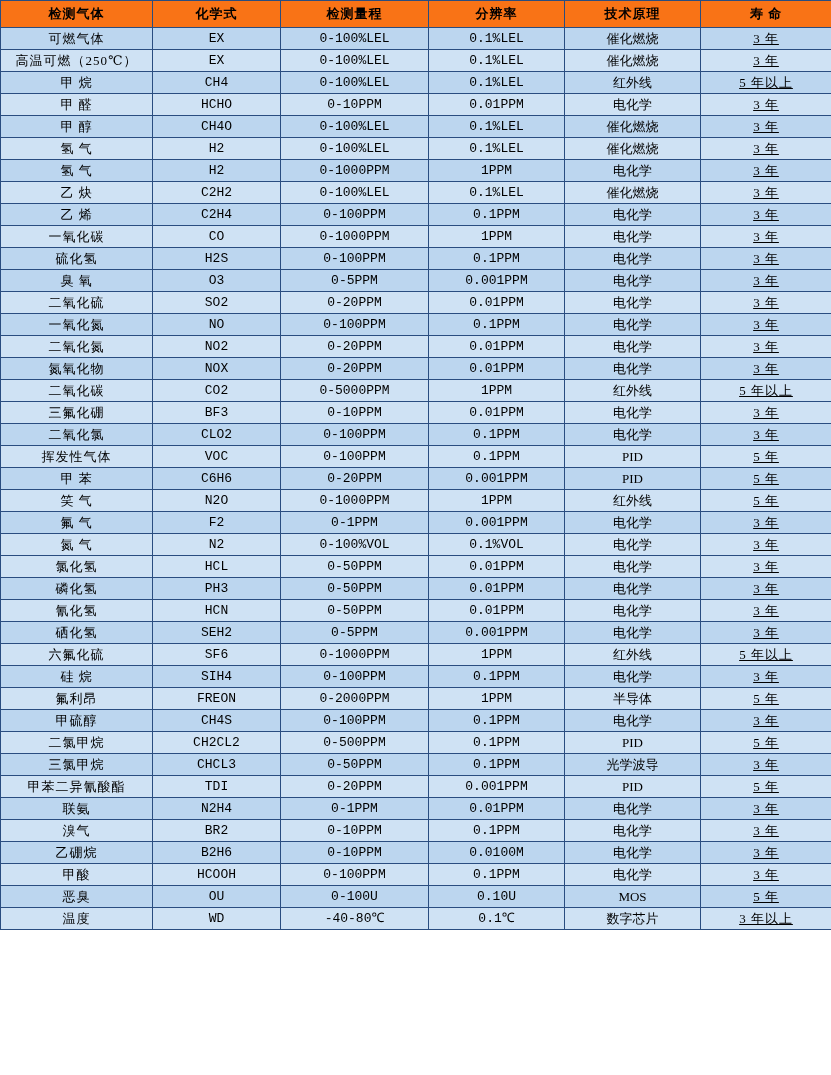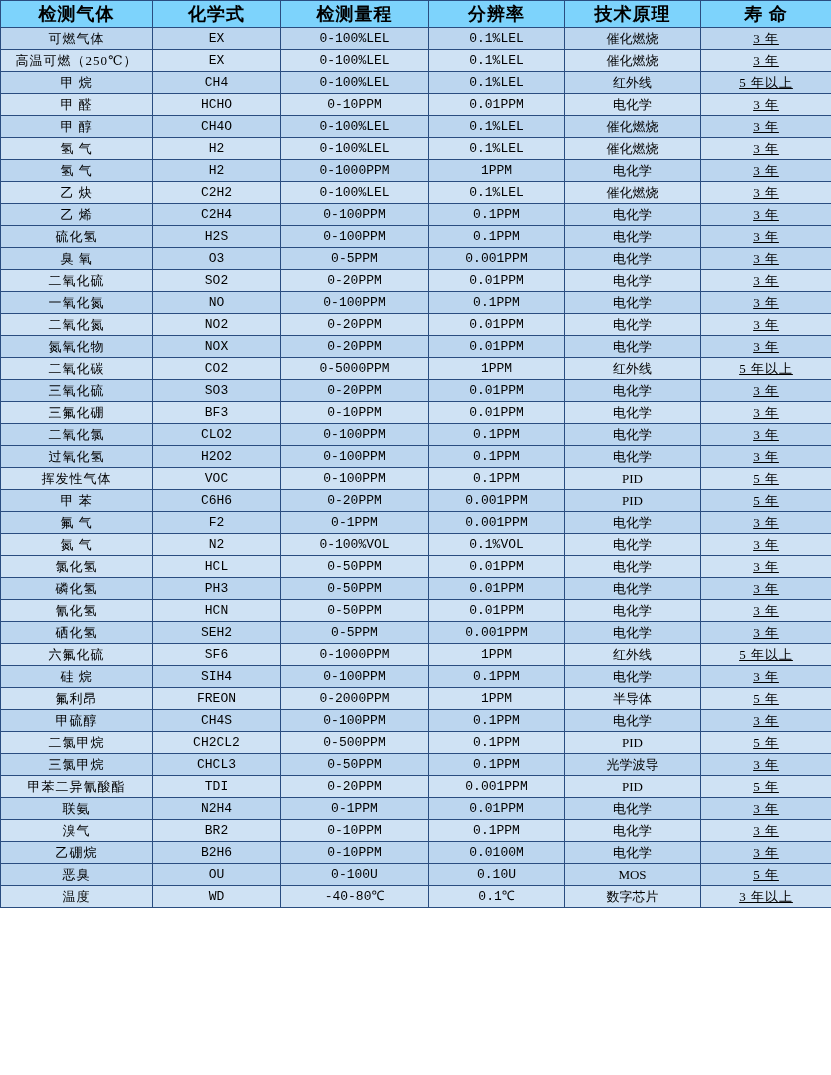--- a/index.html
+++ b/index.html
@@ -35,23 +35,23 @@
     vertical-align: middle;
     height: 21px;
     line-height: 19px;
     padding: 0 2px;
     font-size: 13px;
     color: #000000;
     overflow: hidden;
     white-space: nowrap;
   }
   table.gas-table thead th {
-    background: #7dd3fc;
+    background: #f97316;
     font-weight: bold;
-    font-size: 18px;
+    font-size: 13px;
     height: 26px;
     line-height: 24px;
     letter-spacing: 1px;
   }
   table.gas-table tbody tr td {
     background: #bcd6ef;
   }
   table.gas-table tbody tr.alt td {
     background: #cfe2f4;
   }
@@ -157,20 +157,28 @@
           <td class="life">3 年</td>
         </tr>
       <tr>
           <td class="name">乙 烯</td>
           <td class="mono">C2H4</td>
           <td class="mono">0-100PPM</td>
           <td class="mono">0.1PPM</td>
           <td>电化学</td>
           <td class="life">3 年</td>
         </tr>
+      <tr class="alt">
+          <td class="name">一氧化碳</td>
+          <td class="mono">CO</td>
+          <td class="mono">0-1000PPM</td>
+          <td class="mono">1PPM</td>
+          <td>电化学</td>
+          <td class="life">3 年</td>
+        </tr>
       <tr>
           <td class="name">硫化氢</td>
           <td class="mono">H2S</td>
           <td class="mono">0-100PPM</td>
           <td class="mono">0.1PPM</td>
           <td>电化学</td>
           <td class="life">3 年</td>
         </tr>
       <tr>
           <td class="name">臭 氧</td>
@@ -213,47 +221,31 @@
           <td class="life">3 年</td>
         </tr>
       <tr class="alt">
           <td class="name">二氧化碳</td>
           <td class="mono">CO2</td>
           <td class="mono">0-5000PPM</td>
           <td class="mono">1PPM</td>
           <td>红外线</td>
           <td class="life">5 年以上</td>
         </tr>
-      <tr>
-          <td class="name">三氧化硫</td>
-          <td class="mono">SO3</td>
-          <td class="mono">0-20PPM</td>
-          <td class="mono">0.01PPM</td>
-          <td>电化学</td>
-          <td class="life">3 年</td>
-        </tr>
       <tr class="alt">
           <td class="name">三氟化硼</td>
           <td class="mono">BF3</td>
           <td class="mono">0-10PPM</td>
           <td class="mono">0.01PPM</td>
           <td>电化学</td>
           <td class="life">3 年</td>
         </tr>
       <tr>
           <td class="name">二氧化氯</td>
           <td class="mono">CLO2</td>
-          <td class="mono">0-100PPM</td>
-          <td class="mono">0.1PPM</td>
-          <td>电化学</td>
-          <td class="life">3 年</td>
-        </tr>
-      <tr>
-          <td class="name">过氧化氢</td>
-          <td class="mono">H2O2</td>
           <td class="mono">0-100PPM</td>
           <td class="mono">0.1PPM</td>
           <td>电化学</td>
           <td class="life">3 年</td>
         </tr>
       <tr class="alt">
           <td class="name">挥发性气体</td>
           <td class="mono">VOC</td>
           <td class="mono">0-100PPM</td>
           <td class="mono">0.1PPM</td>
@@ -261,20 +253,28 @@
           <td class="life">5 年</td>
         </tr>
       <tr>
           <td class="name">甲 苯</td>
           <td class="mono">C6H6</td>
           <td class="mono">0-20PPM</td>
           <td class="mono">0.001PPM</td>
           <td>PID</td>
           <td class="life">5 年</td>
         </tr>
+      <tr class="alt">
+          <td class="name">笑 气</td>
+          <td class="mono">N2O</td>
+          <td class="mono">0-1000PPM</td>
+          <td class="mono">1PPM</td>
+          <td>红外线</td>
+          <td class="life">5 年</td>
+        </tr>
       <tr>
           <td class="name">氟 气</td>
           <td class="mono">F2</td>
           <td class="mono">0-1PPM</td>
           <td class="mono">0.001PPM</td>
           <td>电化学</td>
           <td class="life">3 年</td>
         </tr>
       <tr class="alt">
           <td class="name">氮 气</td>
@@ -386,20 +386,28 @@
           <td class="mono">0-10PPM</td>
           <td class="mono">0.1PPM</td>
           <td>电化学</td>
           <td class="life">3 年</td>
         </tr>
       <tr>
           <td class="name">乙硼烷</td>
           <td class="mono">B2H6</td>
           <td class="mono">0-10PPM</td>
           <td class="mono">0.0100M</td>
+          <td>电化学</td>
+          <td class="life">3 年</td>
+        </tr>
+      <tr class="alt">
+          <td class="name">甲酸</td>
+          <td class="mono">HCOOH</td>
+          <td class="mono">0-100PPM</td>
+          <td class="mono">0.1PPM</td>
           <td>电化学</td>
           <td class="life">3 年</td>
         </tr>
       <tr>
           <td class="name">恶臭</td>
           <td class="mono">OU</td>
           <td class="mono">0-100U</td>
           <td class="mono">0.10U</td>
           <td>MOS</td>
           <td class="life">5 年</td>

